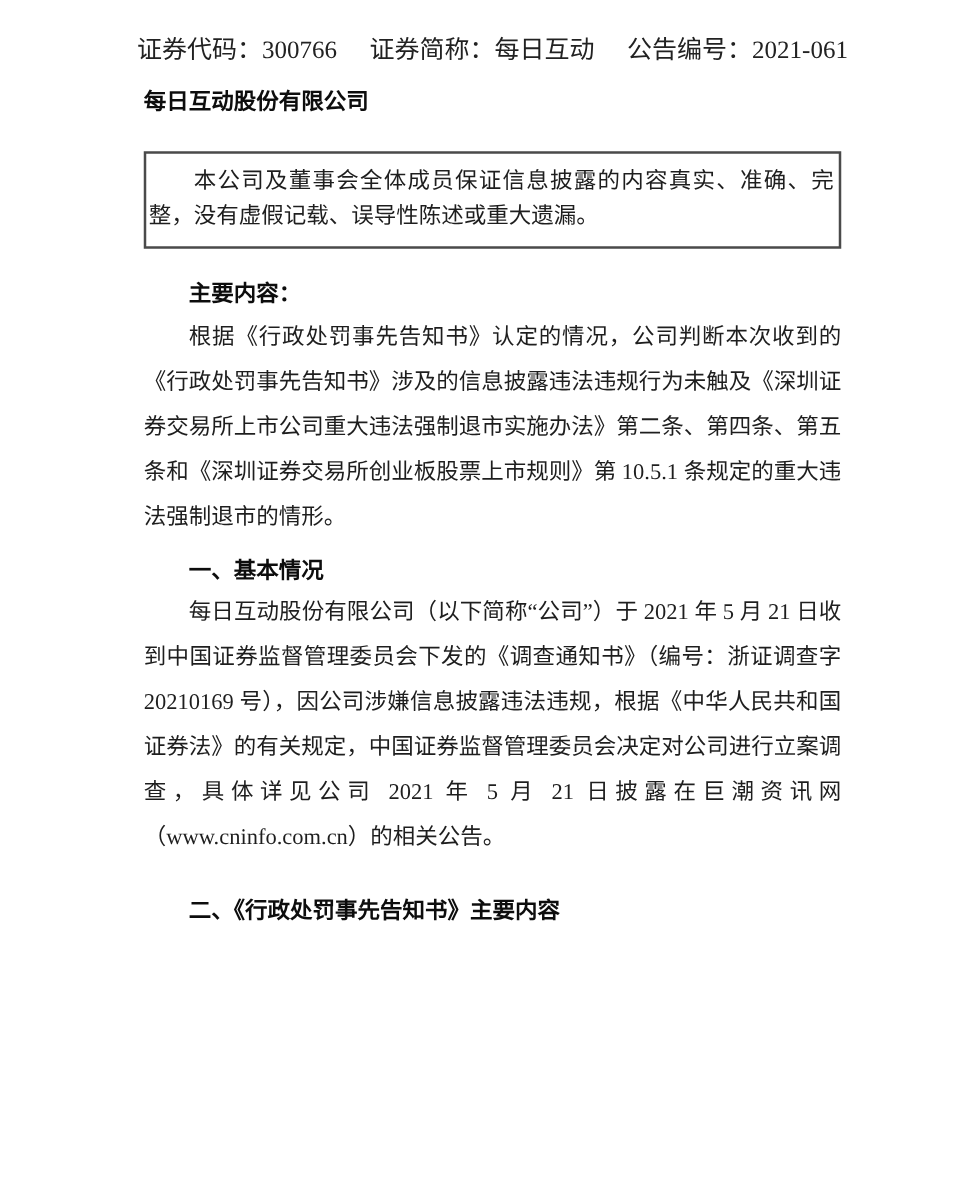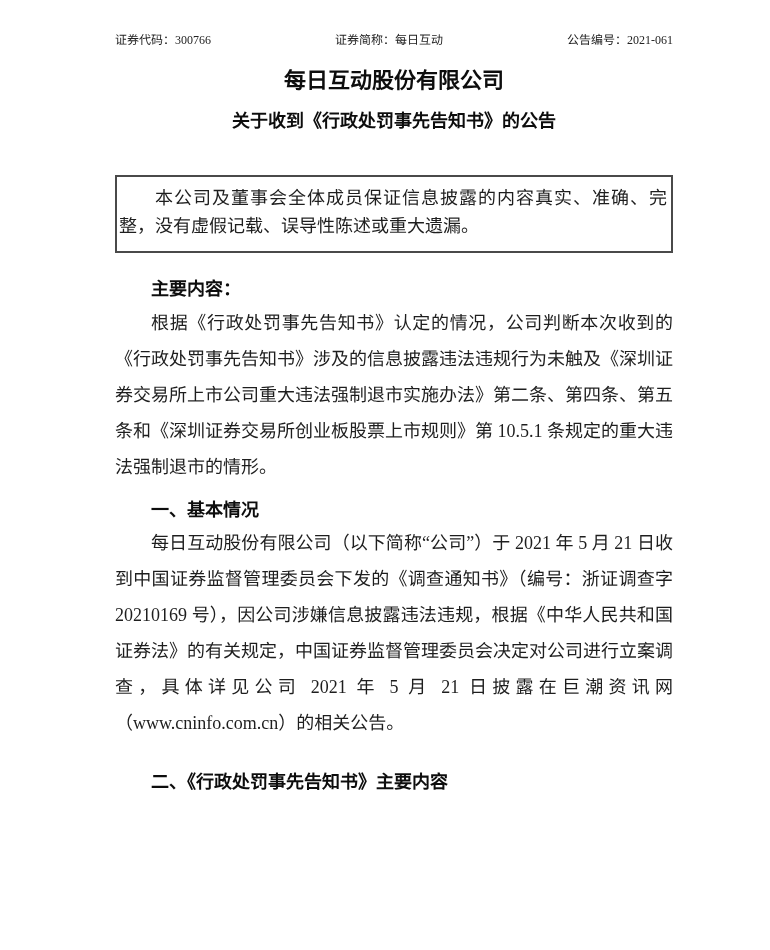--- a/index.html
+++ b/index.html
@@ -14,45 +14,45 @@
     box-sizing: border-box;
     background: #ffffff;
     color: #1e1e1e;
     font-family: "Liberation Serif", "DejaVu Serif", serif;
     font-size: 18px;
     padding: 30px 97px 0 115px;
     overflow: hidden;
   }
   .doc-header {
     display: flex;
-    justify-content: space-between;
+    justify-content: center;
     gap: 26px;
-    font-size: 12px;
+    font-size: 20px;
     line-height: 20px;
     white-space: nowrap;
     color: #222222;
   }
   .company-title {
     margin: 20px 0 12px;
-    font-size: 22px;
+    font-size: 18px;
     font-weight: bold;
-    text-align: center;
+    text-align: left;
     line-height: 22px;
     color: #0d0d0d;
   }
   .announcement-title {
     margin: 18px 0 0;
     font-size: 18px;
     font-weight: bold;
     text-align: center;
     line-height: 22px;
     color: #0d0d0d;
   }
   .declaration-box {
-    margin-top: 43px;
+    margin-top: 29px;
     border: 2px solid #4a4a4a;
     padding: 7px 4px 11px 2px;
   }
   .declaration-box p {
     margin: 0;
     text-indent: 2em;
     line-height: 28px;
     text-align: justify;
   }
   .imp-heading {
@@ -85,21 +85,20 @@
 <div class="page">
 
   <div class="doc-header">
     <span>证券代码：300766</span>
     <span>证券简称：每日互动</span>
     <span>公告编号：2021-061</span>
   </div>
 
   <h1 class="company-title">每日互动股份有限公司</h1>
 
-  <h2 class="announcement-title">关于收到《行政处罚事先告知书》的公告</h2>
 
   <div class="declaration-box">
     <p>本公司及董事会全体成员保证信息披露的内容真实、准确、完整，没有虚假记载、误导性陈述或重大遗漏。</p>
   </div>
 
   <p class="imp-heading">主要内容：</p>
 
   <p class="para">根据《行政处罚事先告知书》认定的情况，公司判断本次收到的《行政处罚事先告知书》涉及的信息披露违法违规行为未触及《深圳证券交易所上市公司重大违法强制退市实施办法》第二条、第四条、第五条和《深圳证券交易所创业板股票上市规则》第 10.5.1 条规定的重大违法强制退市的情形。</p>
 
   <p class="section-heading">一、基本情况</p>

